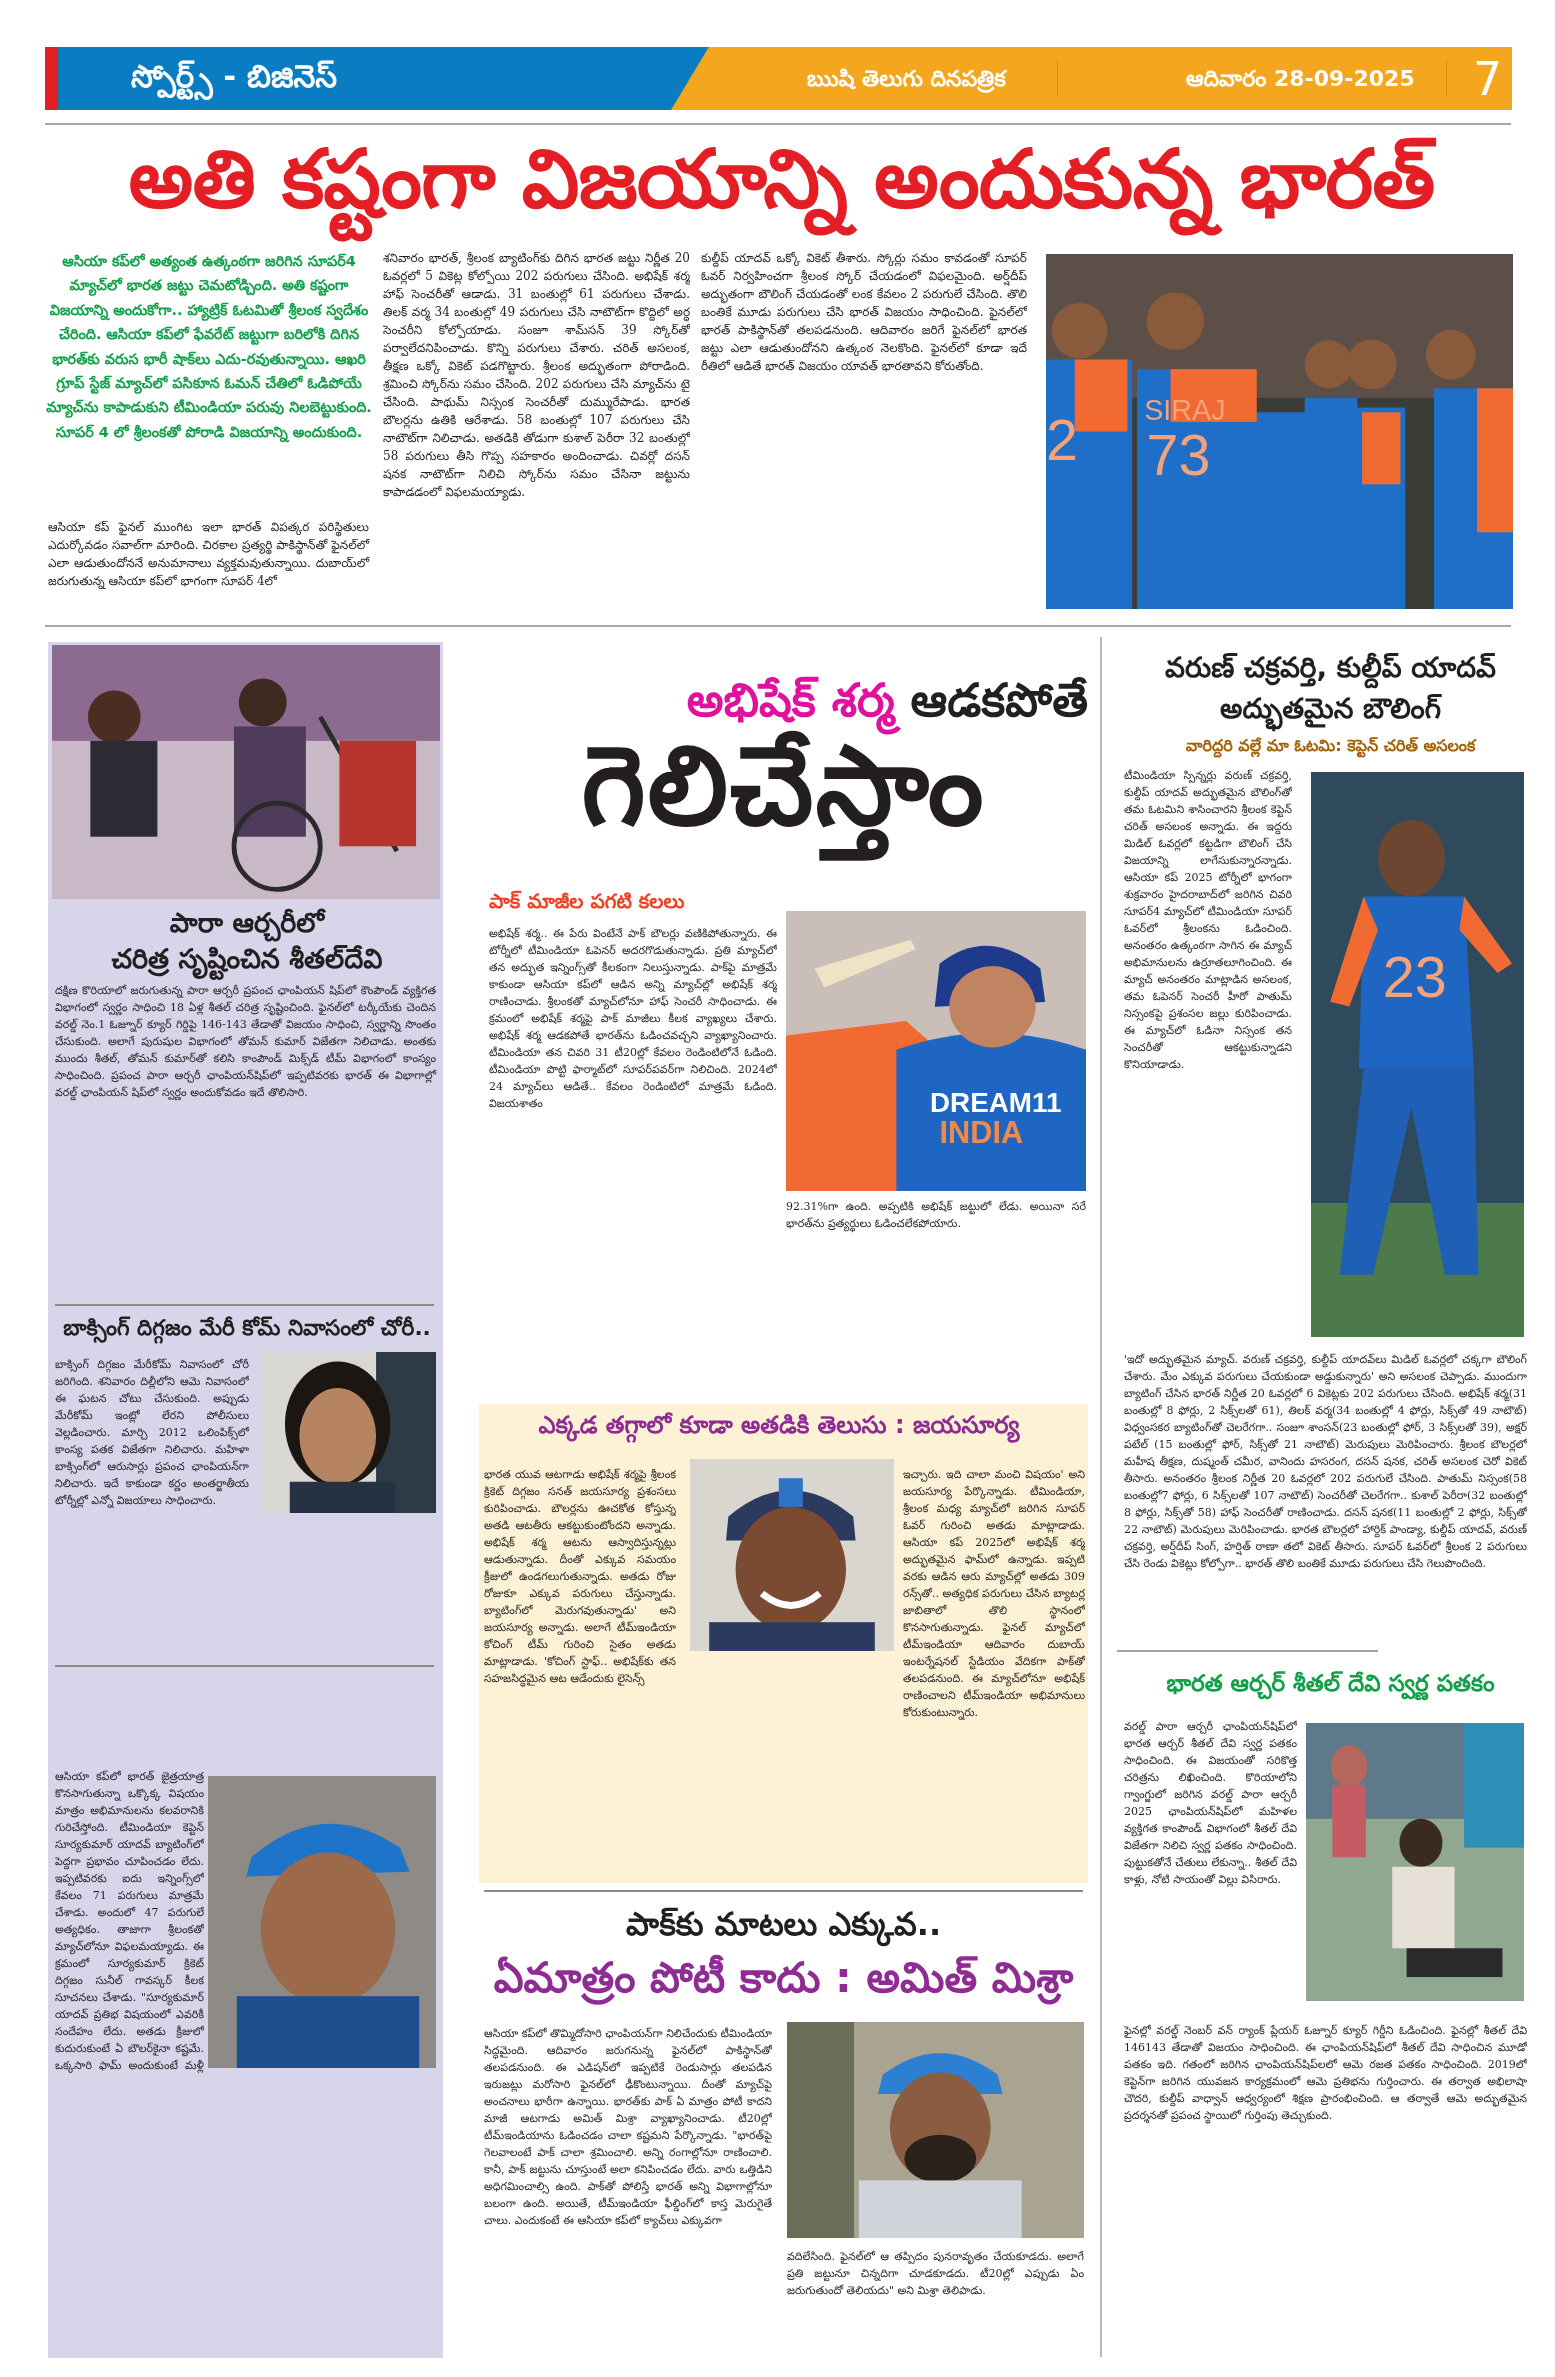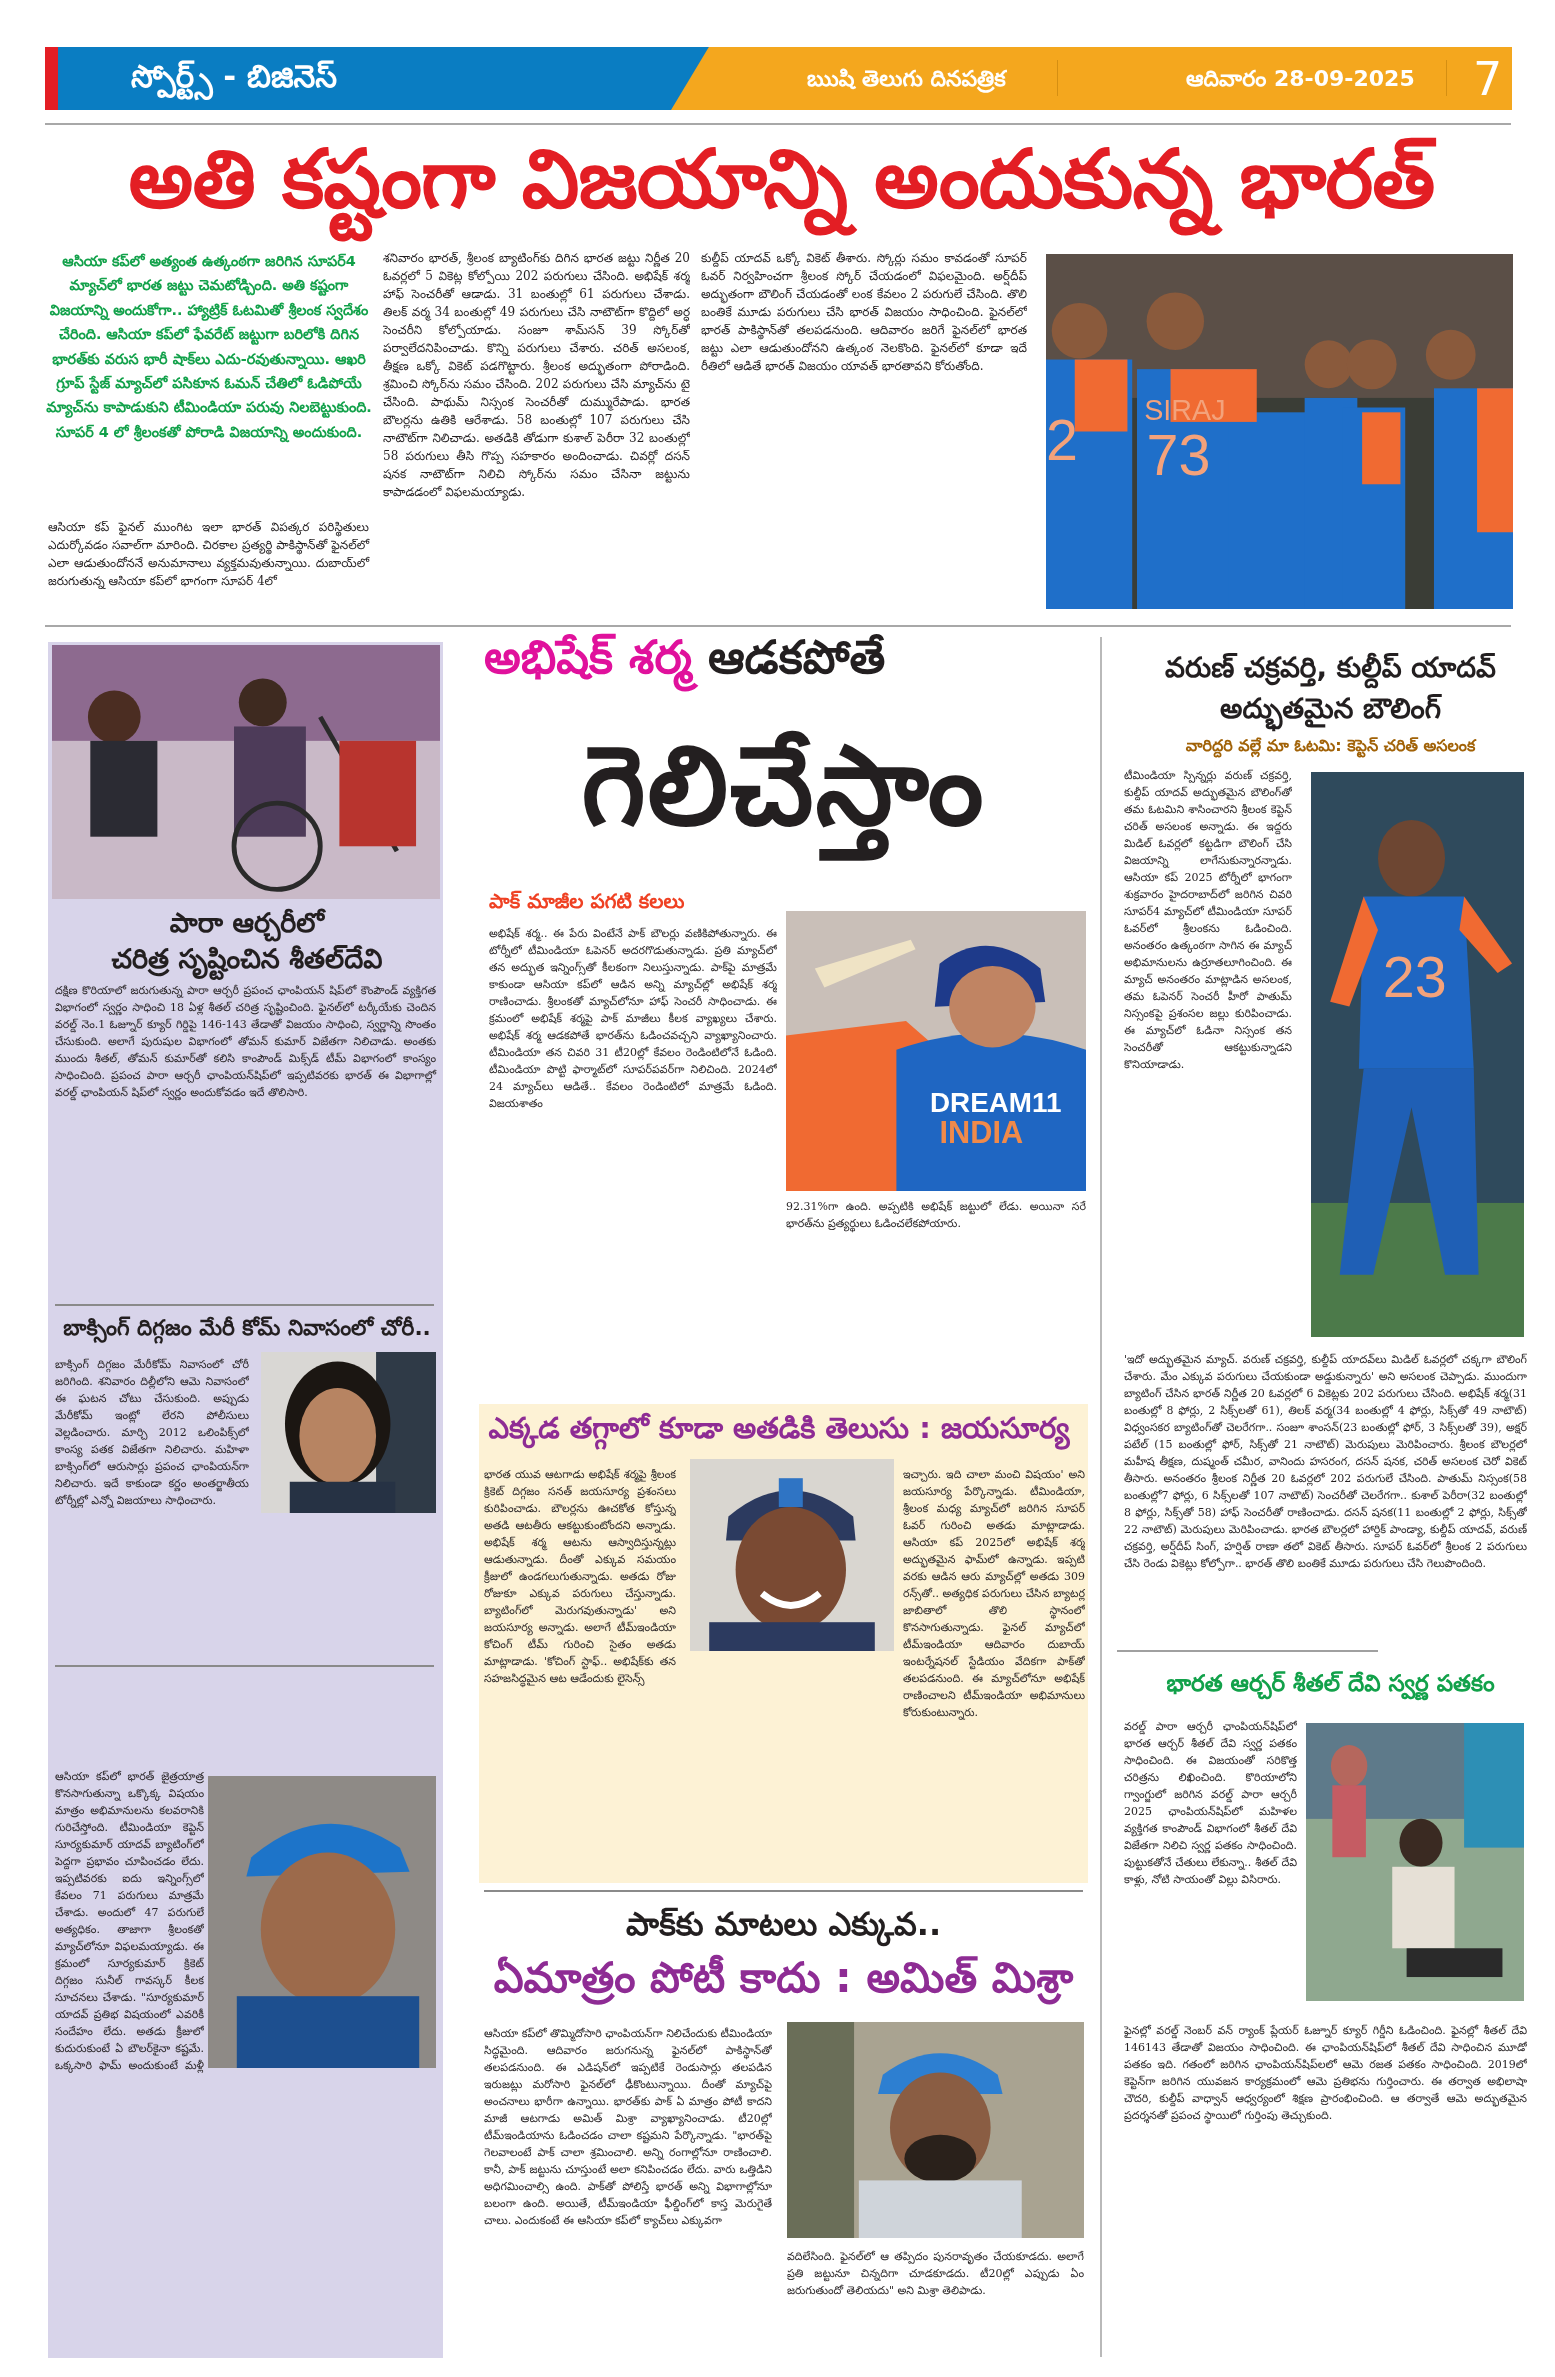--- a/index.html
+++ b/index.html
@@ -135,21 +135,21 @@
 <div class="abs body" style="left:55px;top:1768px;width:149px;height:307px;overflow:hidden;font-size:11px;line-height:17px;">ఆసియా కప్‌లో భారత్ జైత్రయాత్ర కొనసాగుతున్నా ఒక్కొక్క విషయం మాత్రం అభిమానులను కలవరానికి గురిచేస్తోంది. టీమిండియా కెప్టెన్ సూర్యకుమార్ యాదవ్ బ్యాటింగ్‌లో పెద్దగా ప్రభావం చూపించడం లేదు. ఇప్పటివరకు ఐదు ఇన్నింగ్స్‌లో కేవలం 71 పరుగులు మాత్రమే చేశాడు. అందులో 47 పరుగులే అత్యధికం. తాజాగా శ్రీలంకతో మ్యాచ్‌లోనూ విఫలమయ్యాడు. ఈ క్రమంలో సూర్యకుమార్ క్రికెట్ దిగ్గజం సునీల్ గావస్కర్ కీలక సూచనలు చేశాడు. "సూర్యకుమార్ యాదవ్ ప్రతిభ విషయంలో ఎవరికీ సందేహం లేదు. అతడు క్రీజులో కుదురుకుంటే ఏ బౌలర్‌కైనా కష్టమే. ఒక్కసారి ఫామ్ అందుకుంటే మళ్లీ దూసుకుపోతాడు. మొదటి నాలుగు బంతులు నిదానంగా ఆడు" అని గావస్కర్ వ్యాఖ్యానించాడు.</div>
 <div class="abs photo" style="left:208px;top:1776px;width:228px;height:292px;">
   <svg viewBox="0 0 475 610" preserveAspectRatio="none">
     <rect width="475" height="610" fill="#8e8a86"></rect>
     <path d="M90 170 Q240 40 400 150 L420 200 L80 210 Z" fill="#1d74c9"></path>
     <ellipse cx="250" cy="320" rx="140" ry="160" fill="#9c6a4b"></ellipse>
     <rect x="60" y="460" width="380" height="150" fill="#1d4f8f"></rect>
   </svg>
 </div>
 
-<div class="abs" style="left:484px;top:630px;width:604px;font-size:46px;font-weight:bold;text-align:left;">
+<div class="abs" style="left:484px;top:673px;width:604px;font-size:46px;font-weight:bold;text-align:right;">
   <span class="kicker-pink">అభిషేక్ శర్మ</span>
   <span>ఆడకపోతే</span>
 </div>
 <div class="abs" style="left:479px;top:724px;width:609px;font-size:110px;font-weight:bold;text-align:center;line-height:125px;letter-spacing:1.9px;">గెలిచేస్తాం</div>
 <div class="abs sub-orange" style="left:489px;top:889px;width:288px;font-size:20px;">పాక్ మాజీల పగటి కలలు</div>
 <div class="abs body" style="left:489px;top:925px;width:288px;height:455px;overflow:hidden;font-size:11px;line-height:17px;">అభిషేక్ శర్మ.. ఈ పేరు వింటేనే పాక్ బౌలర్లు వణికిపోతున్నారు. ఈ టోర్నీలో టీమిండియా ఓపెనర్ అదరగొడుతున్నాడు. ప్రతి మ్యాచ్‌లో తన అద్భుత ఇన్నింగ్స్‌తో కీలకంగా నిలుస్తున్నాడు. పాక్‌పై మాత్రమే కాకుండా ఆసియా కప్‌లో ఆడిన అన్ని మ్యాచ్‌ల్లో అభిషేక్ శర్మ రాణించాడు. శ్రీలంకతో మ్యాచ్‌లోనూ హాఫ్ సెంచరీ సాధించాడు. ఈ క్రమంలో అభిషేక్ శర్మపై పాక్ మాజీలు కీలక వ్యాఖ్యలు చేశారు. అభిషేక్ శర్మ ఆడకపోతే భారత్‌ను ఓడించవచ్చని వ్యాఖ్యానించారు. టీమిండియా తన చివరి 31 టీ20ల్లో కేవలం రెండింటిలోనే ఓడింది. టీమిండియా పొట్టి ఫార్మాట్‌లో సూపర్‌పవర్‌గా నిలిచింది. 2024లో 24 మ్యాచ్‌లు ఆడితే.. కేవలం రెండింటిలో మాత్రమే ఓడింది. విజయశాతం</div>
 <div class="abs photo" style="left:786px;top:911px;width:300px;height:280px;">
   <svg viewBox="0 0 625 585" preserveAspectRatio="none">
     <rect width="625" height="585" fill="#c9bfb8"></rect>
     <rect x="0" y="380" width="250" height="60" fill="#5f8a4b"></rect>
@@ -160,21 +160,21 @@
     <path d="M60 120 L260 60 L270 80 L80 160 Z" fill="#efe3c5"></path>
     <g fill="#fff" font-family="Liberation Sans, sans-serif" font-weight="bold">
       <text x="300" y="420" font-size="58">DREAM11</text>
     </g>
     <text x="320" y="485" font-size="64" fill="#f08a4a" font-weight="bold" font-family="Liberation Sans, sans-serif">INDIA</text>
   </svg>
 </div>
 <div class="abs body" style="left:786px;top:1198px;width:300px;height:211px;overflow:hidden;font-size:11px;line-height:17px;">92.31%గా ఉంది. అప్పటికి అభిషేక్ జట్టులో లేడు. అయినా సరే భారత్‌ను ప్రత్యర్థులు ఓడించలేకపోయారు.</div>
 
 <div class="abs panel-cream" style="left:479px;top:1404px;width:609px;height:479px;"></div>
-<div class="abs h-purple" style="left:479px;top:1411px;width:600px;font-size:29px;">ఎక్కడ తగ్గాలో కూడా అతడికి తెలుసు : జయసూర్య</div>
+<div class="abs h-purple" style="left:479px;top:1411px;width:600px;font-size:24px;">ఎక్కడ తగ్గాలో కూడా అతడికి తెలుసు : జయసూర్య</div>
 <div class="abs body" style="left:484px;top:1466px;width:192px;height:412px;overflow:hidden;font-size:11px;line-height:17px;">భారత యువ ఆటగాడు అభిషేక్ శర్మపై శ్రీలంక క్రికెట్ దిగ్గజం సనత్ జయసూర్య ప్రశంసలు కురిపించాడు. బౌలర్లను ఊచకోత కోస్తున్న అతడి ఆటతీరు ఆకట్టుకుంటోందని అన్నాడు. అభిషేక్ శర్మ ఆటను ఆస్వాదిస్తున్నట్లు ఆడుతున్నాడు. దీంతో ఎక్కువ సమయం క్రీజులో ఉండగలుగుతున్నాడు. అతడు రోజు రోజుకూ ఎక్కువ పరుగులు చేస్తున్నాడు. బ్యాటింగ్‌లో మెరుగవుతున్నాడు' అని జయసూర్య అన్నాడు. అలాగే టీమ్‌ఇండియా కోచింగ్ టీమ్ గురించి సైతం అతడు మాట్లాడాడు. 'కోచింగ్ స్టాఫ్.. అభిషేక్‌కు తన సహజసిద్ధమైన ఆట ఆడేందుకు లైసెన్స్</div>
 <div class="abs photo" style="left:690px;top:1459px;width:204px;height:192px;">
   <svg viewBox="0 0 425 400" preserveAspectRatio="none">
     <rect width="425" height="400" fill="#d9d6d0"></rect>
     <path d="M80 120 Q210 10 340 120 L345 170 L75 170 Z" fill="#2c3a5f"></path>
     <rect x="185" y="40" width="50" height="60" fill="#2f74c4"></rect>
     <ellipse cx="210" cy="230" rx="115" ry="130" fill="#7a4a33"></ellipse>
     <path d="M150 280 Q210 330 270 280" stroke="#fff" stroke-width="14" fill="none"></path>
     <rect x="40" y="340" width="345" height="60" fill="#2c3a5f"></rect>
   </svg>

